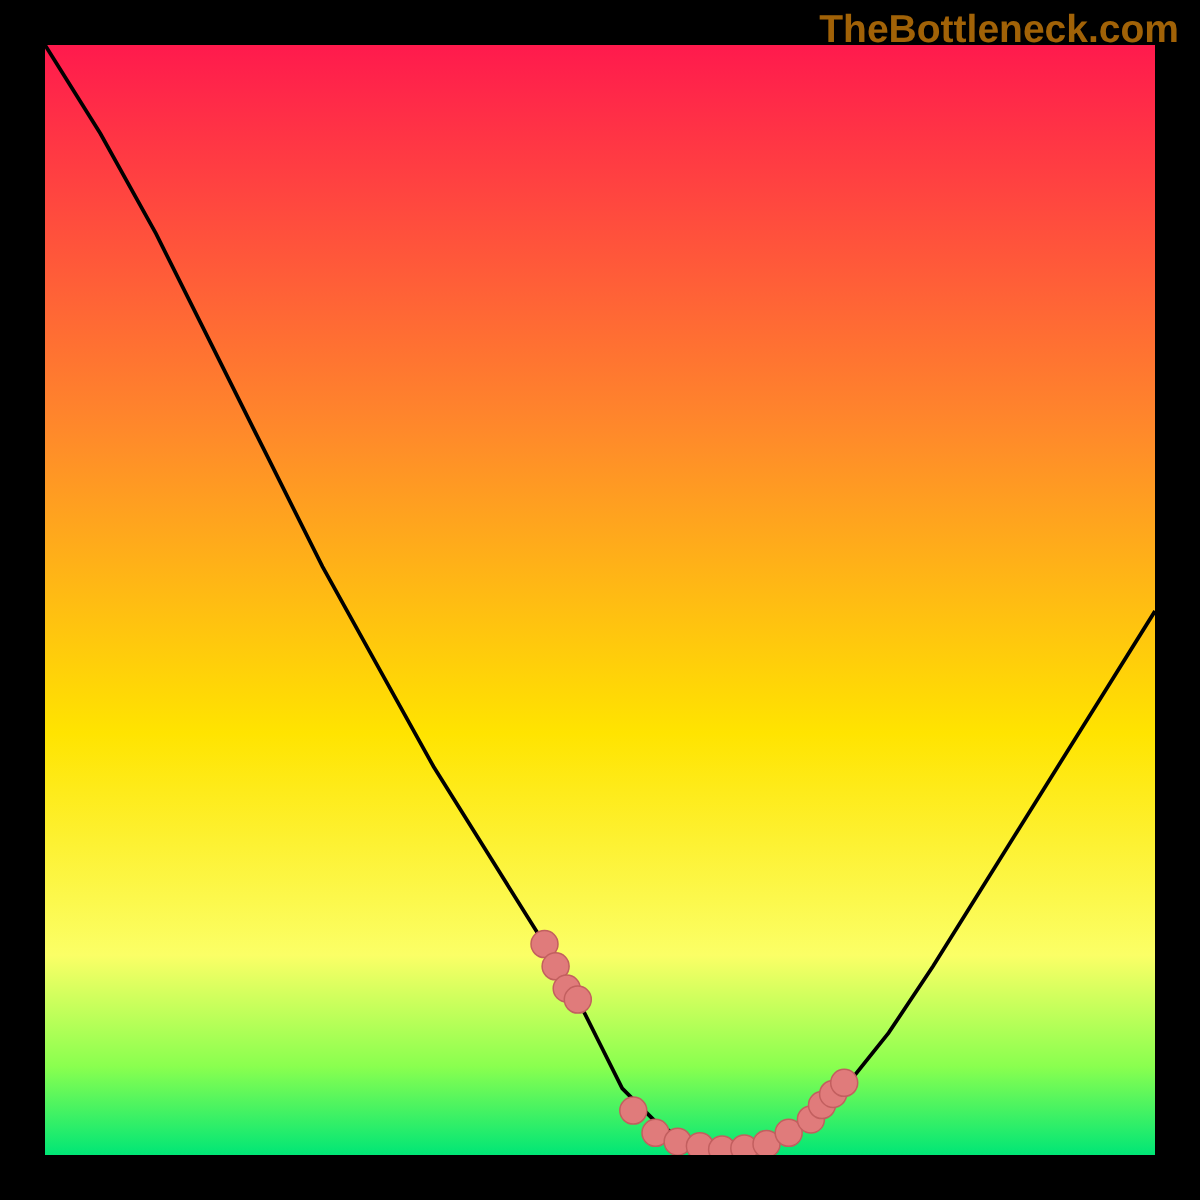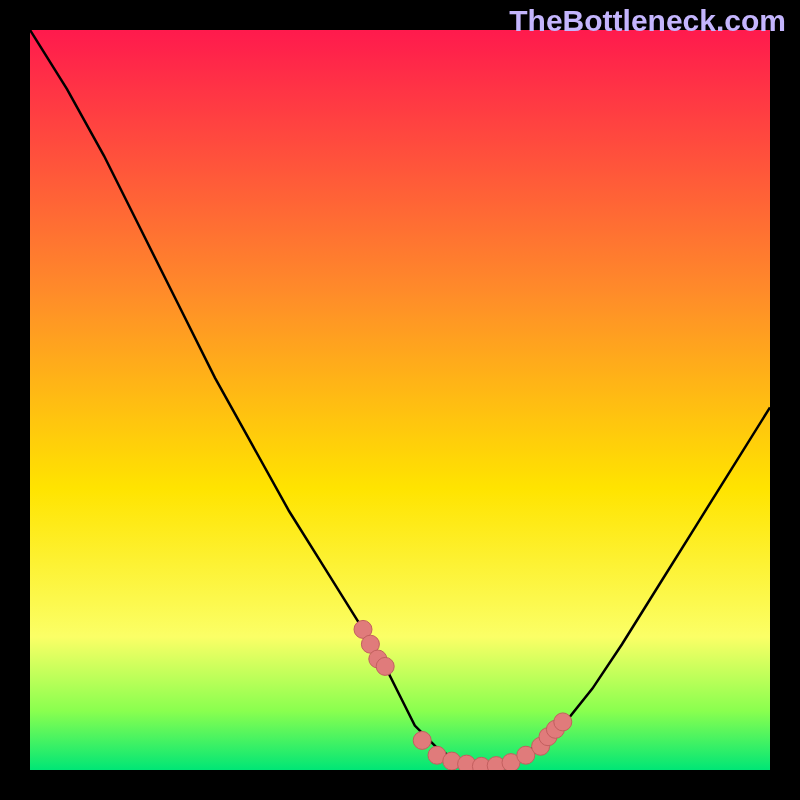--- a/index.html
+++ b/index.html
@@ -8,23 +8,23 @@
     height: 800px;
     background: #000;
     position: relative;
     overflow: hidden;
   }
   .watermark {
     position: absolute;
     top: 4px;
     right: 14px;
     font-family: Arial, Helvetica, sans-serif;
-    font-size: 30px;
+    font-size: 26px;
     font-weight: bold;
-    color: #c4b5fd;
+    color: #a16207;
     z-index: 10;
   }
   .plot-area {
     position: absolute;
     left: 30px;
     top: 30px;
     width: 740px;
     height: 740px;
     overflow: hidden;
   }

